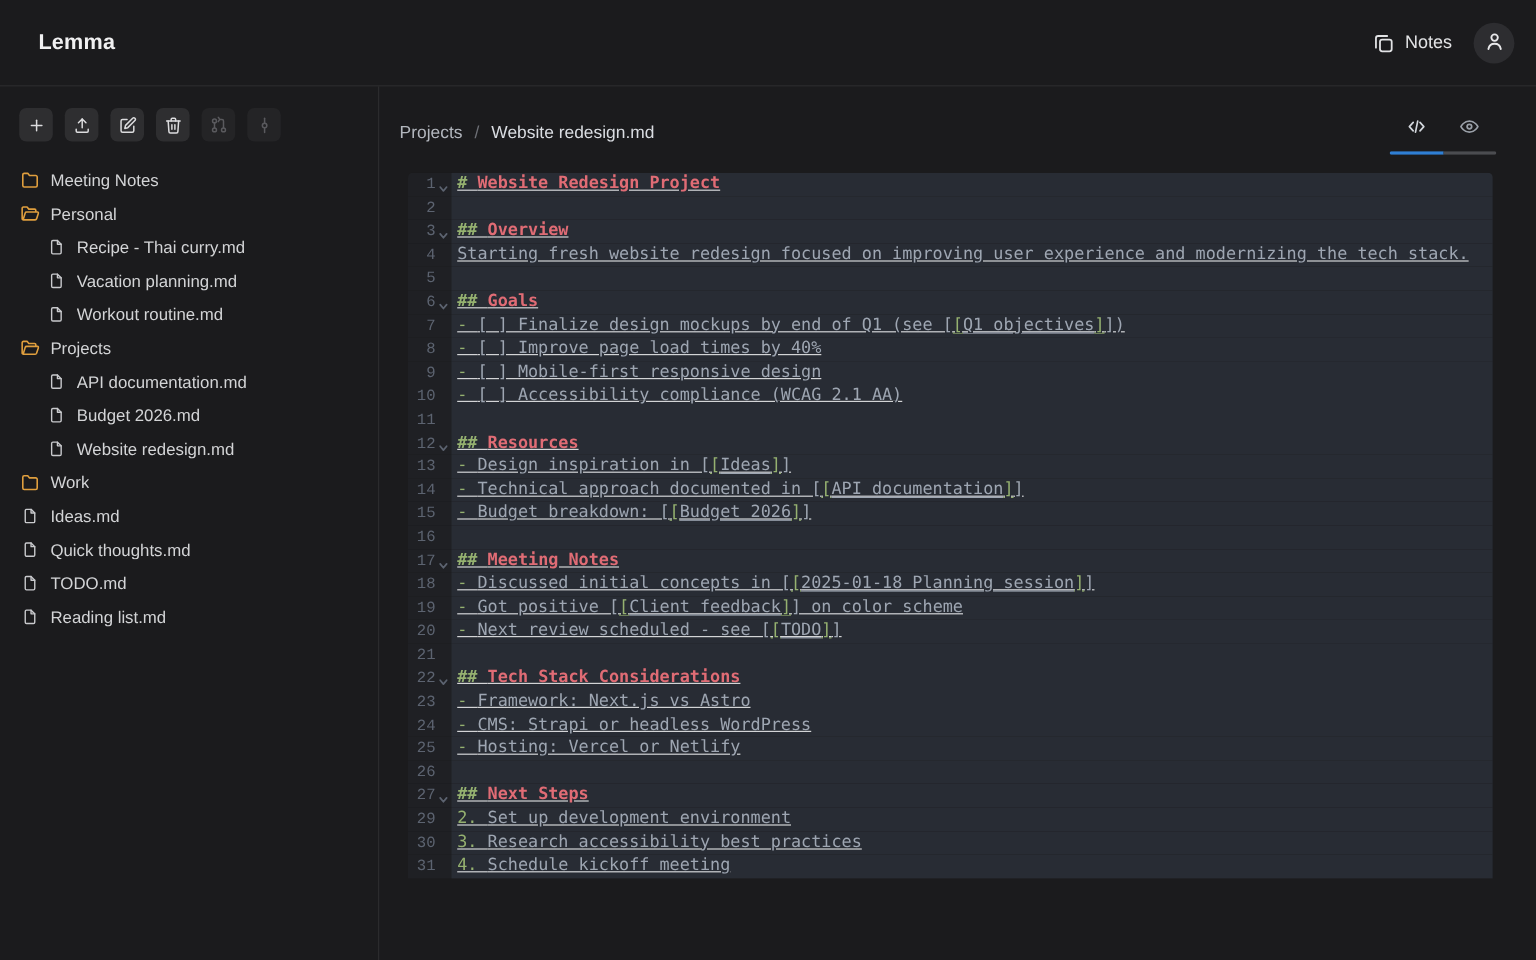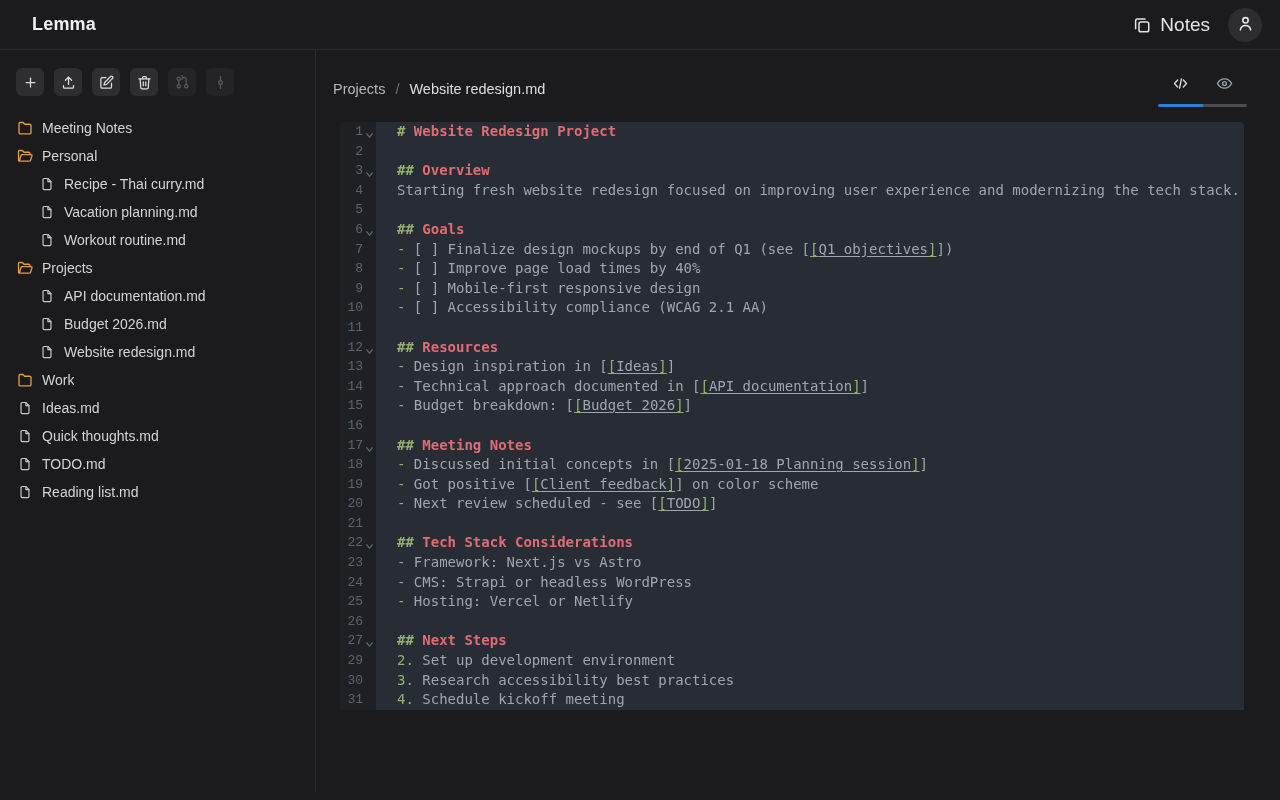--- a/index.html
+++ b/index.html
@@ -5,27 +5,27 @@
   * { margin:0; padding:0; box-sizing:border-box; }
   html,body { width:1280px; height:800px; overflow:hidden; }
   body {
     background: var(--bg, #1b1b1d);
     color:#d3d4d6;
     font-family:"Liberation Sans", sans-serif;
     font-size:14px;
   }
   
   .topbar {
-    height:50px; display:flex; align-items:center;
+    height:72px; display:flex; align-items:center;
     padding:0 18px 0 32px;
     border-bottom:1px solid #2b2b2d;
   }
   .app-title { font-size:18px; font-weight:bold; color:#f0f0f1; letter-spacing:.2px; }
   .topbar-right { margin-left:auto; display:flex; align-items:center; gap:18px; }
-  .notes-btn { display:flex; align-items:center; gap:9px; color:#e2e3e5; cursor:pointer; background:none; border:none; font-size:19px; font-family:inherit; }
+  .notes-btn { display:flex; align-items:center; gap:9px; color:#e2e3e5; cursor:pointer; background:none; border:none; font-size:15px; font-family:inherit; }
   .notes-btn svg { display:block; }
   .avatar { width:34px; height:34px; border-radius:50%; background:#2d2d30; display:flex; align-items:center; justify-content:center; cursor:pointer; }
   
   .layout { display:flex; height:742px; }
   .sidebar { width:316px; border-right:1px solid #2b2b2d; padding-top:18px; flex-shrink:0; }
   
   .toolbar { display:flex; gap:10px; padding:0 16px 14px 16px; }
   .tool-btn {
     width:28px; height:28px; border-radius:6px; background:#2e2e30;
     border:none; display:flex; align-items:center; justify-content:center; cursor:pointer;
@@ -54,21 +54,21 @@
   .vt-underline .seg.on { background:var(--accent,#2f7fd4); }
   .vt-underline .seg.off { background:#4b4c50; }
   
   .editor {
     margin:12px 36px 0 24px; height:604px; overflow:hidden; border-radius:4px;
     font-family:"Liberation Mono","DejaVu Sans Mono",monospace; font-size:14px;
   }
   .eline { display:flex; height:19.6px; line-height:19.6px; }
   .gutter-cell { width:36px; flex-shrink:0; background:var(--gutter,#1f2024); color:#5c6370;
     text-align:right; padding-right:13px; position:relative; font-size:13px; }
-  .code-cell { flex:1; background:var(--codebg,#282c34); padding-left:21px; white-space:pre; }
+  .code-cell { flex:1; background:var(--codebg,#282c34); padding-left:5px; white-space:pre;text-decoration:underline; }
   .eline.active .gutter-cell, .eline.active .code-cell { background:var(--activeline,#2c313c); }
   .fold-caret { position:absolute; right:2px; top:5px; }
   .seg-m { color:var(--marker,#95b170); }
   .seg-h { color:var(--heading,#e06c75); font-weight:bold; }
   .hline .seg-m, .hline .seg-h { font-weight:bold; }
   .seg-p { color:var(--plain,#9ea6b2); }
   .seg-lb { color:var(--marker,#95b170); text-decoration:underline; text-underline-offset:2px; }
   .seg-lk { color:var(--plain,#9ea6b2); text-decoration:underline; text-underline-offset:2px;margin-top:44px; }
 </style>
 </head>

